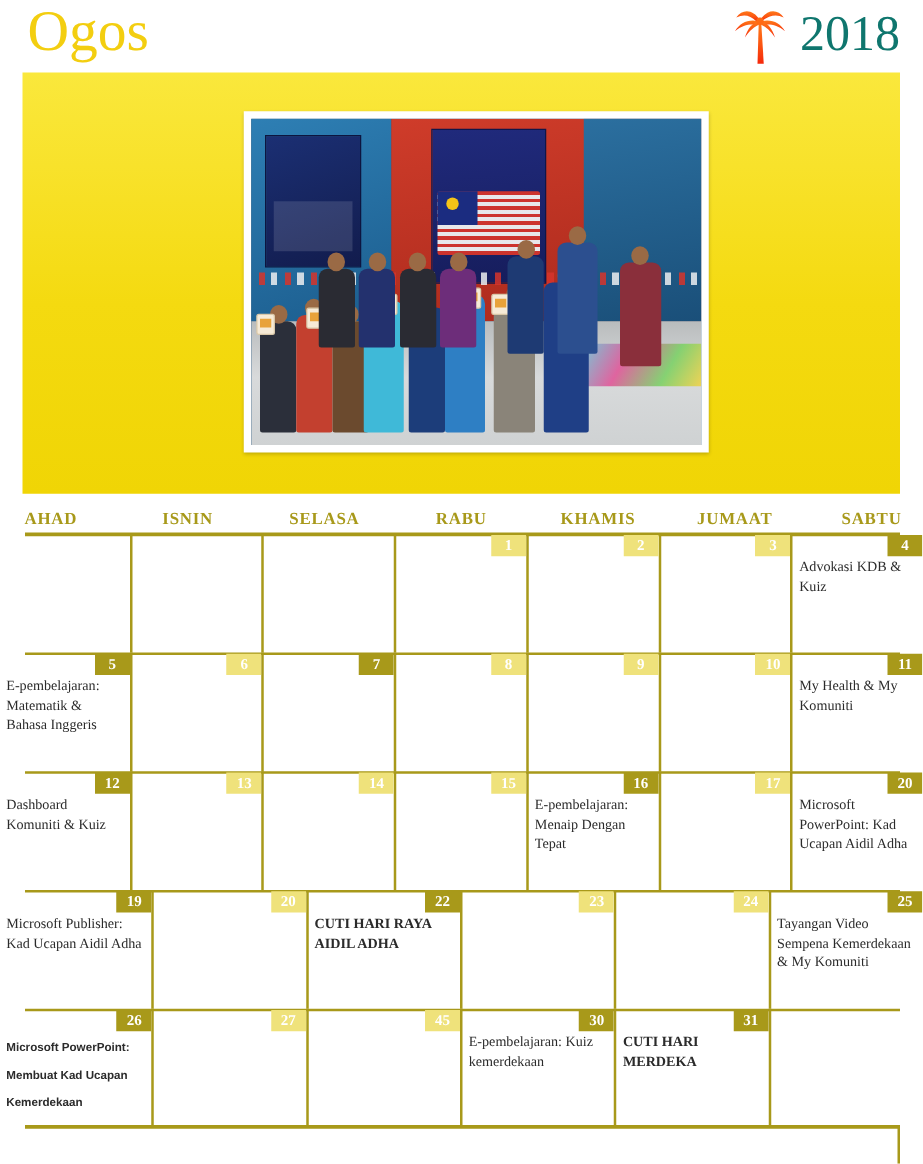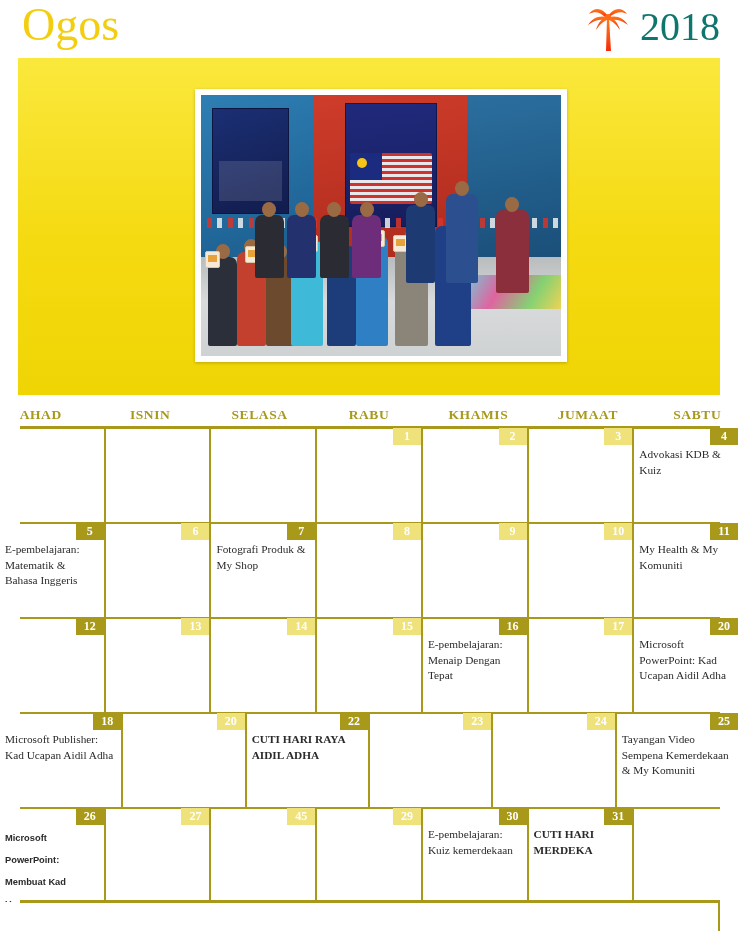--- a/index.html
+++ b/index.html
@@ -412,21 +412,20 @@
     <div class="day-cell">
         <span class="date-badge has-event">5</span>
         <div class="event-text">E-pembelajaran: Matematik &amp; Bahasa Inggeris</div>
       </div>
     <div class="day-cell">
         <span class="date-badge">6</span>
         <div class="event-text"></div>
       </div>
     <div class="day-cell">
         <span class="date-badge has-event">7</span>
-        <div class="event-text">Fotografi Produk &amp; My Shop</div>
       </div>
     <div class="day-cell">
         <span class="date-badge">8</span>
         <div class="event-text"></div>
       </div>
     <div class="day-cell">
         <span class="date-badge">9</span>
         <div class="event-text"></div>
       </div>
     <div class="day-cell">
@@ -435,20 +434,21 @@
       </div>
     <div class="day-cell">
         <span class="date-badge has-event">11</span>
         <div class="event-text">My Health &amp; My Komuniti</div>
       </div>
   </div>
 
   <div class="week-row">
     <div class="day-cell">
         <span class="date-badge has-event">12</span>
+        <div class="event-text">Dashboard Komuniti &amp; Kuiz</div>
       </div>
     <div class="day-cell">
         <span class="date-badge">13</span>
         <div class="event-text"></div>
       </div>
     <div class="day-cell">
         <span class="date-badge">14</span>
         <div class="event-text"></div>
       </div>
     <div class="day-cell">
@@ -464,21 +464,21 @@
         <div class="event-text"></div>
       </div>
     <div class="day-cell">
         <span class="date-badge has-event">20</span>
         <div class="event-text">Microsoft PowerPoint: Kad Ucapan Aidil Adha</div>
       </div>
   </div>
 
   <div class="week-row">
     <div class="day-cell">
-        <span class="date-badge has-event">18</span>
+        <span class="date-badge has-event">19</span>
         <div class="event-text">Microsoft Publisher: Kad Ucapan Aidil Adha</div>
       </div>
     <div class="day-cell">
         <span class="date-badge">20</span>
         <div class="event-text"></div>
       </div>
     <div class="day-cell">
         <span class="date-badge has-event">22</span>
         <div class="event-text bold">CUTI HARI RAYA AIDIL ADHA</div>
       </div>
@@ -500,24 +500,20 @@
     <div class="day-cell">
         <span class="date-badge has-event">26</span>
         <div class="event-text small">Microsoft PowerPoint: Membuat Kad Ucapan Kemerdekaan</div>
       </div>
     <div class="day-cell">
         <span class="date-badge">27</span>
         <div class="event-text"></div>
       </div>
     <div class="day-cell">
         <span class="date-badge">45</span>
-        <div class="event-text"></div>
-      </div>
-    <div class="day-cell">
-        <span class="date-badge">29</span>
         <div class="event-text"></div>
       </div>
     <div class="day-cell">
         <span class="date-badge has-event">30</span>
         <div class="event-text">E-pembelajaran: Kuiz kemerdekaan</div>
       </div>
     <div class="day-cell">
         <span class="date-badge has-event">31</span>
         <div class="event-text bold">CUTI HARI MERDEKA</div>
       </div>

